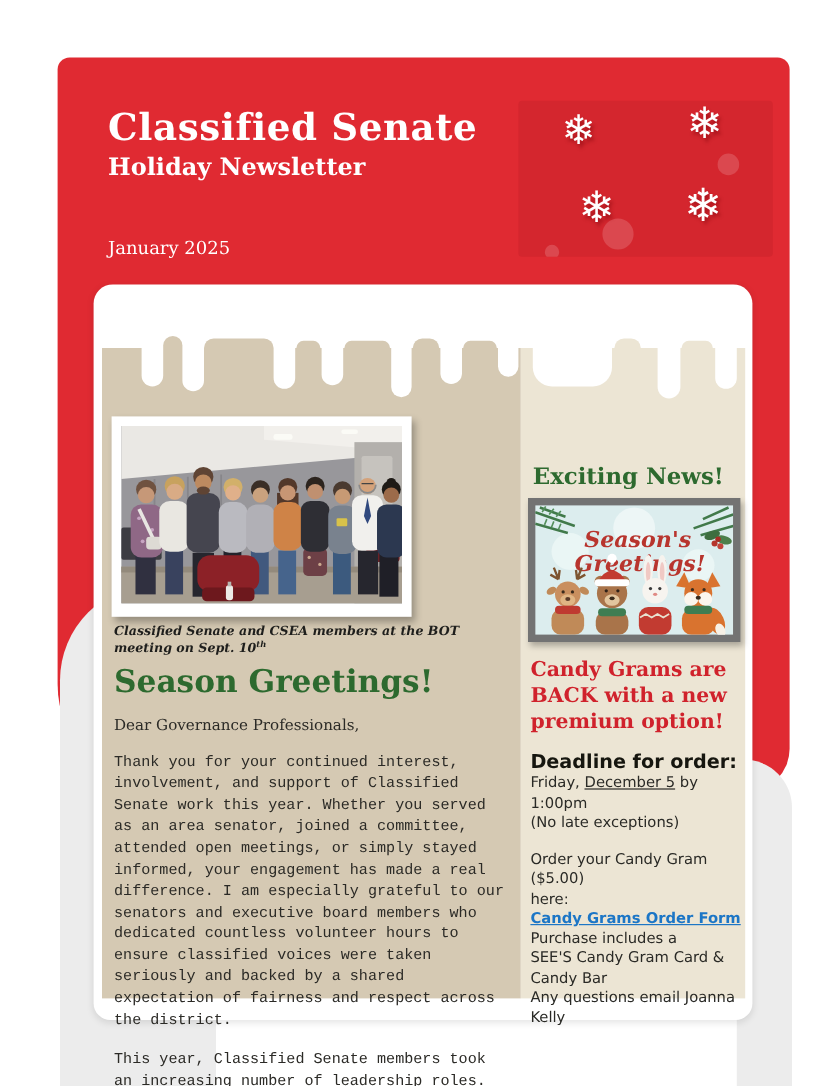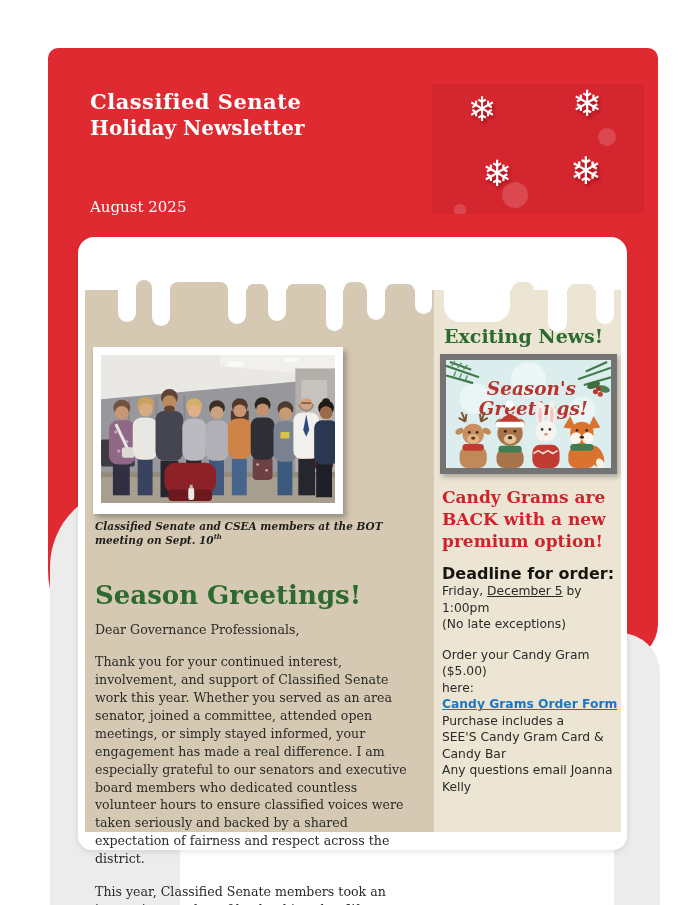--- a/index.html
+++ b/index.html
@@ -3,21 +3,21 @@
 <meta charset="utf-8">
 <style>
   html,body{margin:0;padding:0;background:#ffffff;}
   .page{position:relative;width:700px;height:905px;background:#ffffff;overflow:hidden;
         font-family:"DejaVu Serif",serif;}
   
   .banner{position:absolute;left:48px;top:48px;width:610px;height:612px;
           background:var(--brand-red,#e02a32);
           border-radius:10px 10px 36px 90px;}
   .banner-titles{position:absolute;left:42px;top:42px;color:#ffffff;}
-  .nl-title{margin:0;font-size:21px;font-weight:bold;letter-spacing:.5px;line-height:1.1;}
+  .nl-title{margin:0;font-size:31px;font-weight:bold;letter-spacing:.5px;line-height:1.1;}
   .nl-subtitle{margin:4px 0 0 0;font-size:20px;font-weight:bold;line-height:1.1;}
   .issue-date{position:absolute;left:42px;top:150px;color:#ffffff;font-size:15px;}
   .snow-panel{position:absolute;left:384px;top:36px;width:212px;height:130px;
               background:var(--panel-red,#d4262e);border-radius:3px;overflow:hidden;}
   .sf{position:absolute;color:#ffffff;text-shadow:2px 3px 3px rgba(120,0,8,.45);
       font-family:"DejaVu Sans",sans-serif;line-height:1;}
   .sf1{left:36px;top:8px;font-size:34px;}
   .sf2{left:140px;top:2px;font-size:36px;}
   .sf3{left:50px;top:72px;font-size:36px;}
   .sf4{left:138px;top:68px;font-size:38px;}
@@ -43,27 +43,27 @@
   .riser{position:absolute;}
   .riser.l{background:var(--beige-left,#d5c9b3);}
   .riser.r{background:var(--beige-right,#ece5d4);}
   
   .photo-frame{margin:57px 0 0 8px;width:234px;background:#ffffff;padding:8px 8px 11px 8px;
                box-shadow:3px 4px 6px rgba(0,0,0,.30);}
   .photo-frame svg{display:block;width:234px;height:148px;}
   .caption{margin:6px 0 0 10px;font-size:10.5px;font-style:italic;font-weight:bold;
            color:#1e1e1c;width:330px;}
   .caption sup{font-size:7px;}
-  .greeting-h{margin:34px 0 0 10px;font-size:26px;font-weight:bold;
+  .greeting-h{margin:7px 0 0 10px;font-size:26px;font-weight:bold;
               color:var(--green,#2d6a2f);}
   .body-text{margin:11px 14px 0 10px;font-size:12.6px;line-height:1.42;color:#2b2a26;}
-  .body-text.p{margin-top:15px;}
+  .body-text.p{margin-top:15px;font-family:Liberation Mono, monospace;}
   
   .col-right{font-family:"DejaVu Sans",sans-serif;color:#2a2a26;}
-  .news-h{margin:35px 0 0 10px;font-size:19px;font-weight:bold;
+  .news-h{margin:96px 0 0 10px;font-size:19px;font-weight:bold;
           color:var(--green,#2d6a2f);font-family:"DejaVu Serif",serif;}
   .news-list{margin:5px 0 0 0;padding:0 0 0 26px;font-size:11.6px;line-height:15.5px;}
   .news-list li{padding:0;margin:0;}
   .card-frame{margin:7px 0 0 6px;width:165px;background:#737373;padding:6px;
               box-shadow:2px 3px 5px rgba(0,0,0,.28);}
   .card-frame svg{display:block;width:165px;height:108px;}
   .candy-h{margin:12px 4px 0 8px;font-size:17px;font-weight:bold;line-height:1.3;
            color:var(--heading-red,#d0222c);font-family:"DejaVu Serif",serif;}
   .deadline-label{margin:12px 0 0 8px;font-size:16px;font-weight:bold;color:#16160f;}
   .rc-line{margin:0 0 0 8px;font-size:12.3px;line-height:16.5px;}
@@ -78,21 +78,21 @@
 </head>
 <body>
 
 <div class="page">
 
   <div class="banner">
     <div class="banner-titles">
       <h1 class="nl-title">Classified Senate</h1>
       <h2 class="nl-subtitle">Holiday Newsletter</h2>
     </div>
-    <div class="issue-date">August 2025</div>
+    <div class="issue-date">January 2025</div>
     <div class="snow-panel">
       <span class="bokeh bk1"></span>
       <span class="bokeh bk2"></span>
       <span class="bokeh bk3"></span>
       <span class="sf sf1">❄</span>
       <span class="sf sf2">❄</span>
       <span class="sf sf3">❄</span>
       <span class="sf sf4">❄</span>
     </div>
   </div>

